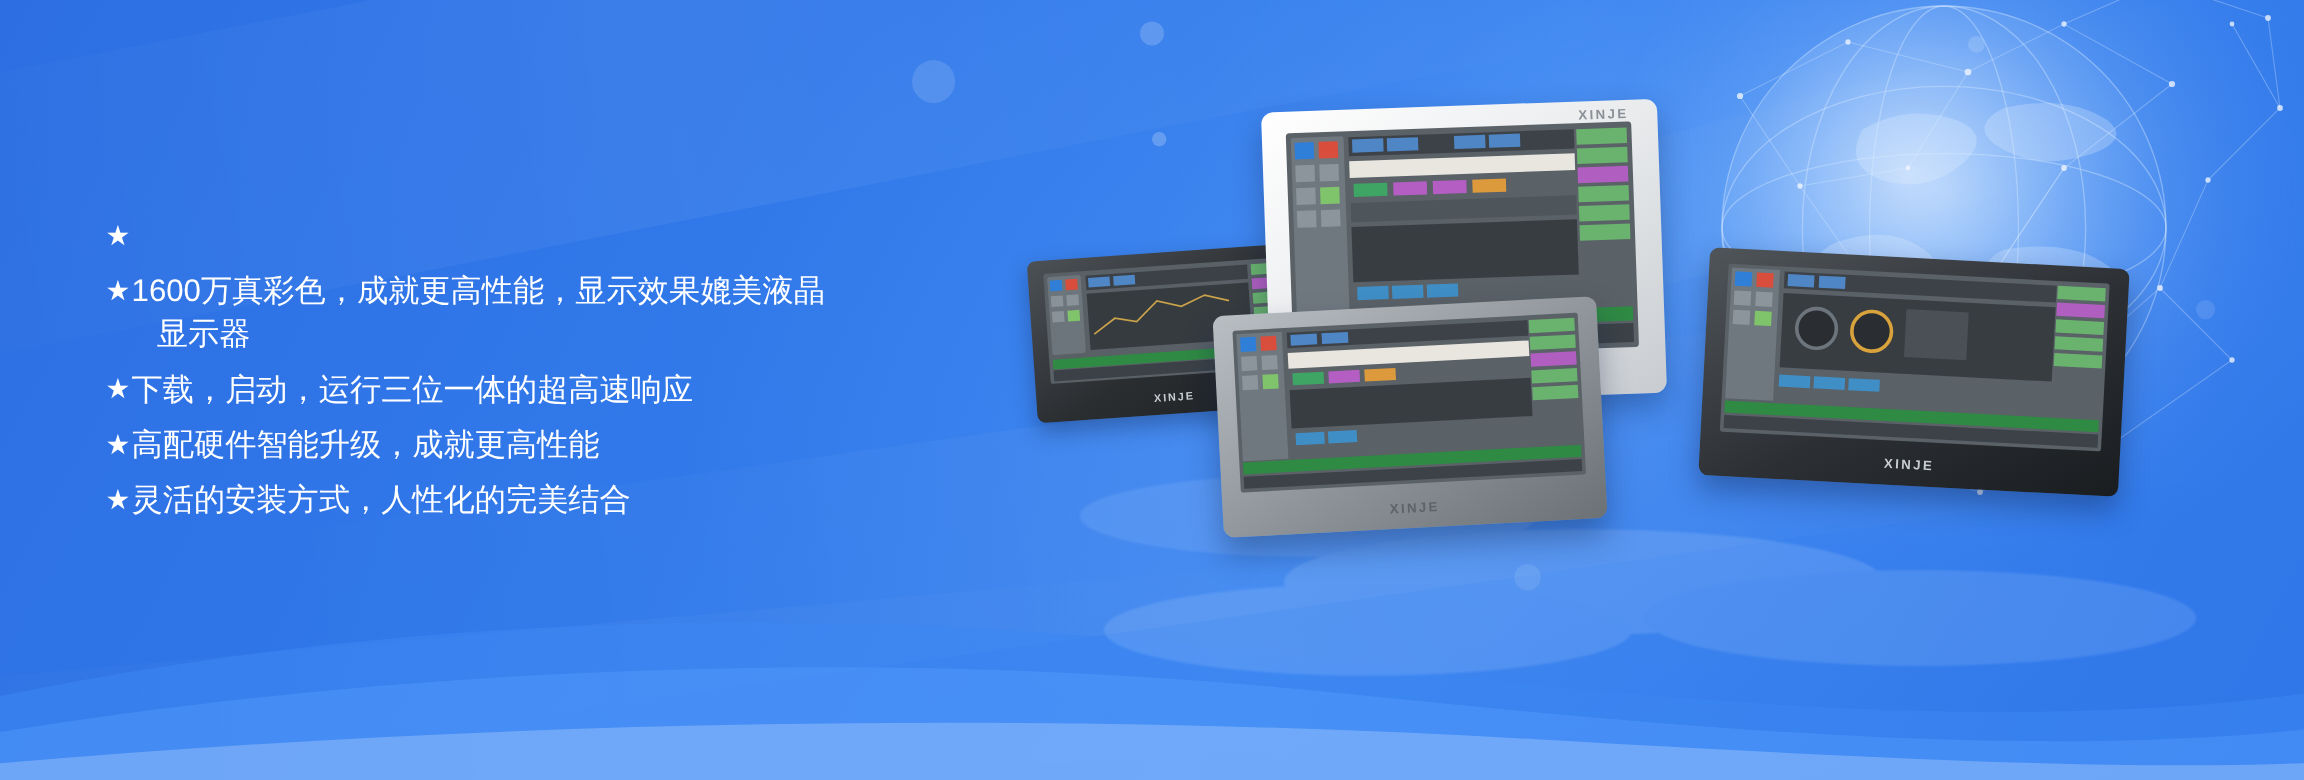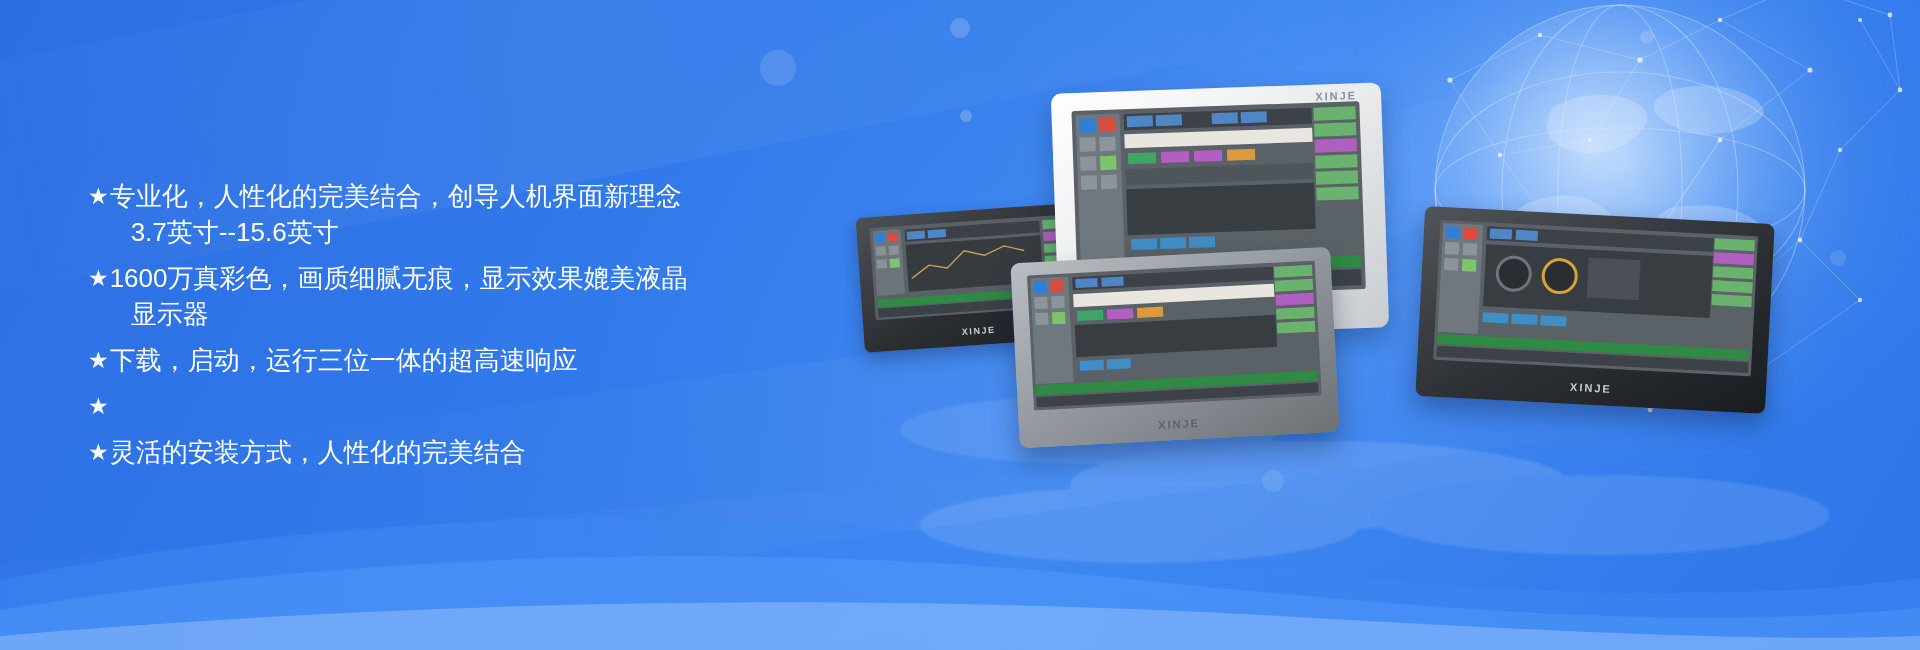--- a/index.html
+++ b/index.html
@@ -308,41 +308,38 @@
 
   </div>
 
   <div class="copy">
 
 
     <div class="bullets">
 
       <div class="bullet">
         <span class="star">★</span>
+      </div>
+
+      <div class="bullet">
+        <span class="star">★</span>
         <span>
-          <span class="btext">专业化，人性化的完美结合，创导人机界面新理念</span>
-          <span class="sub">3.7英寸--15.6英寸</span>
-        </span>
-      </div>
-
-      <div class="bullet">
-        <span class="star">★</span>
-        <span>
-          <span class="btext">1600万真彩色，画质细腻无痕，显示效果媲美液晶</span>
+          <span class="btext">1600万真彩色，成就更高性能，显示效果媲美液晶</span>
           <span class="sub">显示器</span>
         </span>
       </div>
 
       <div class="bullet">
         <span class="star">★</span>
         <span class="btext">下载，启动，运行三位一体的超高速响应</span>
       </div>
 
       <div class="bullet">
         <span class="star">★</span>
+        <span class="btext">高配硬件智能升级，成就更高性能</span>
       </div>
 
       <div class="bullet">
         <span class="star">★</span>
         <span class="btext">灵活的安装方式，人性化的完美结合</span>
       </div>
 
     </div>
   </div>
 

